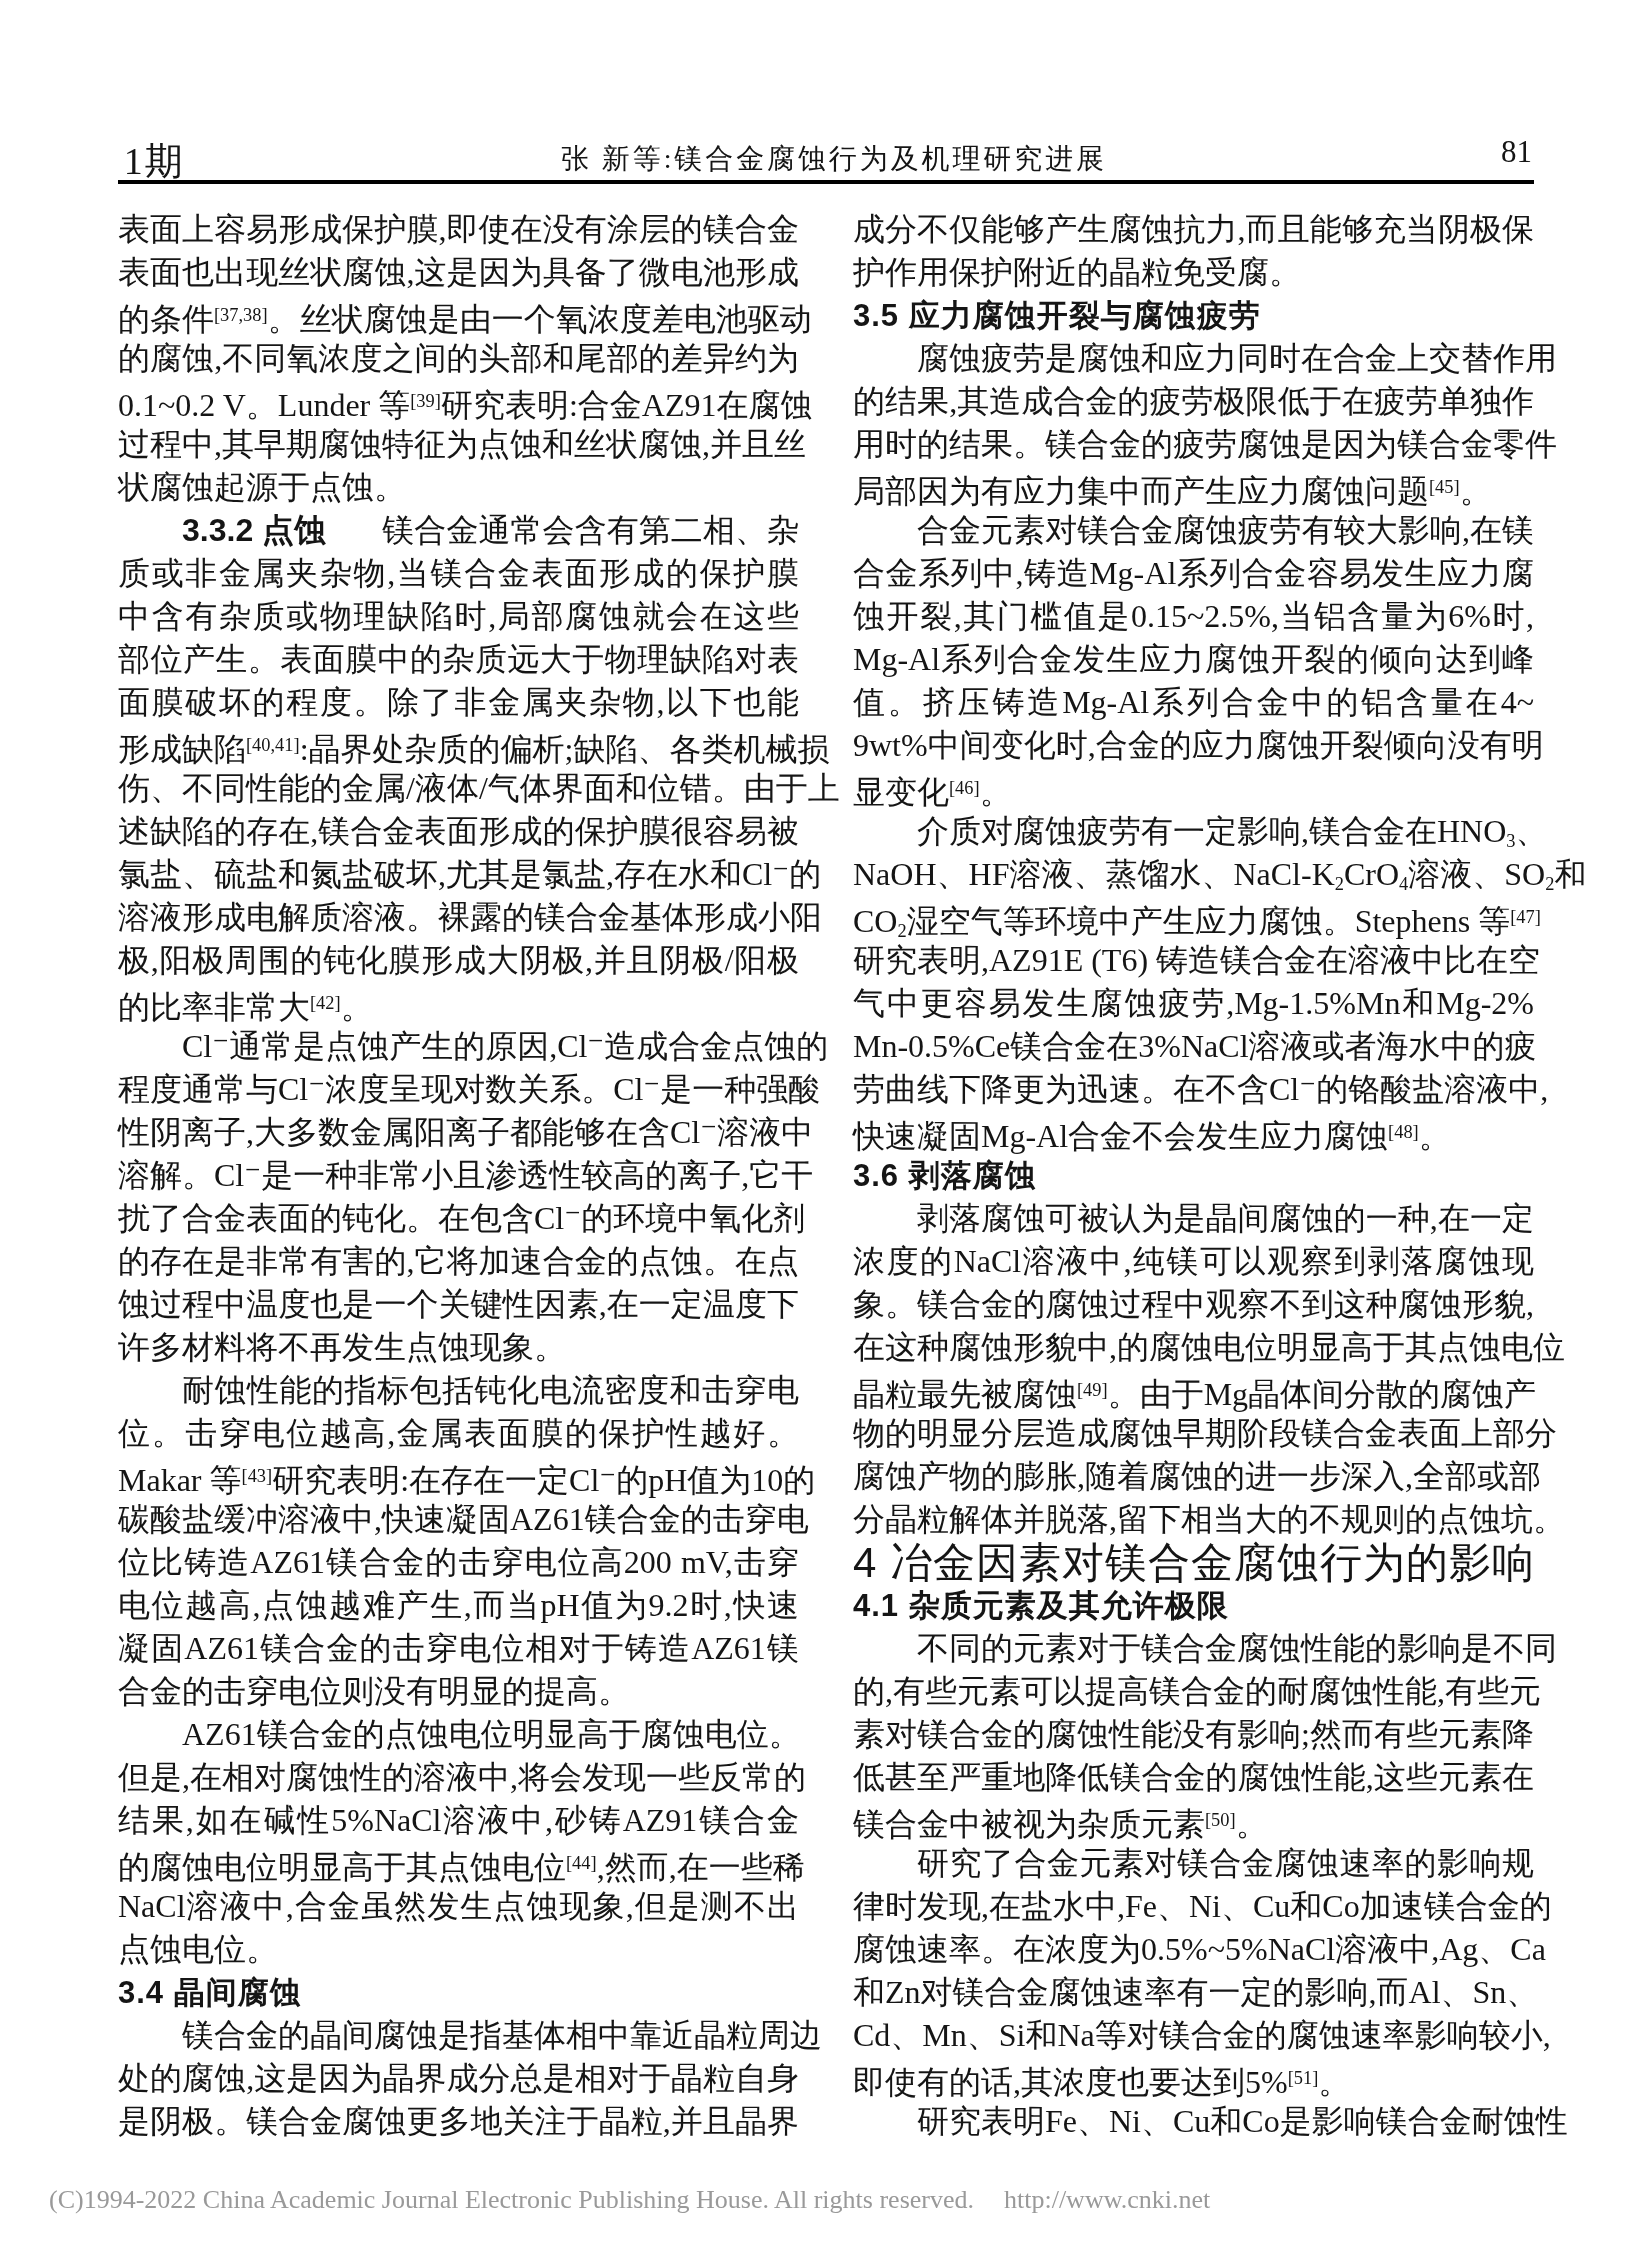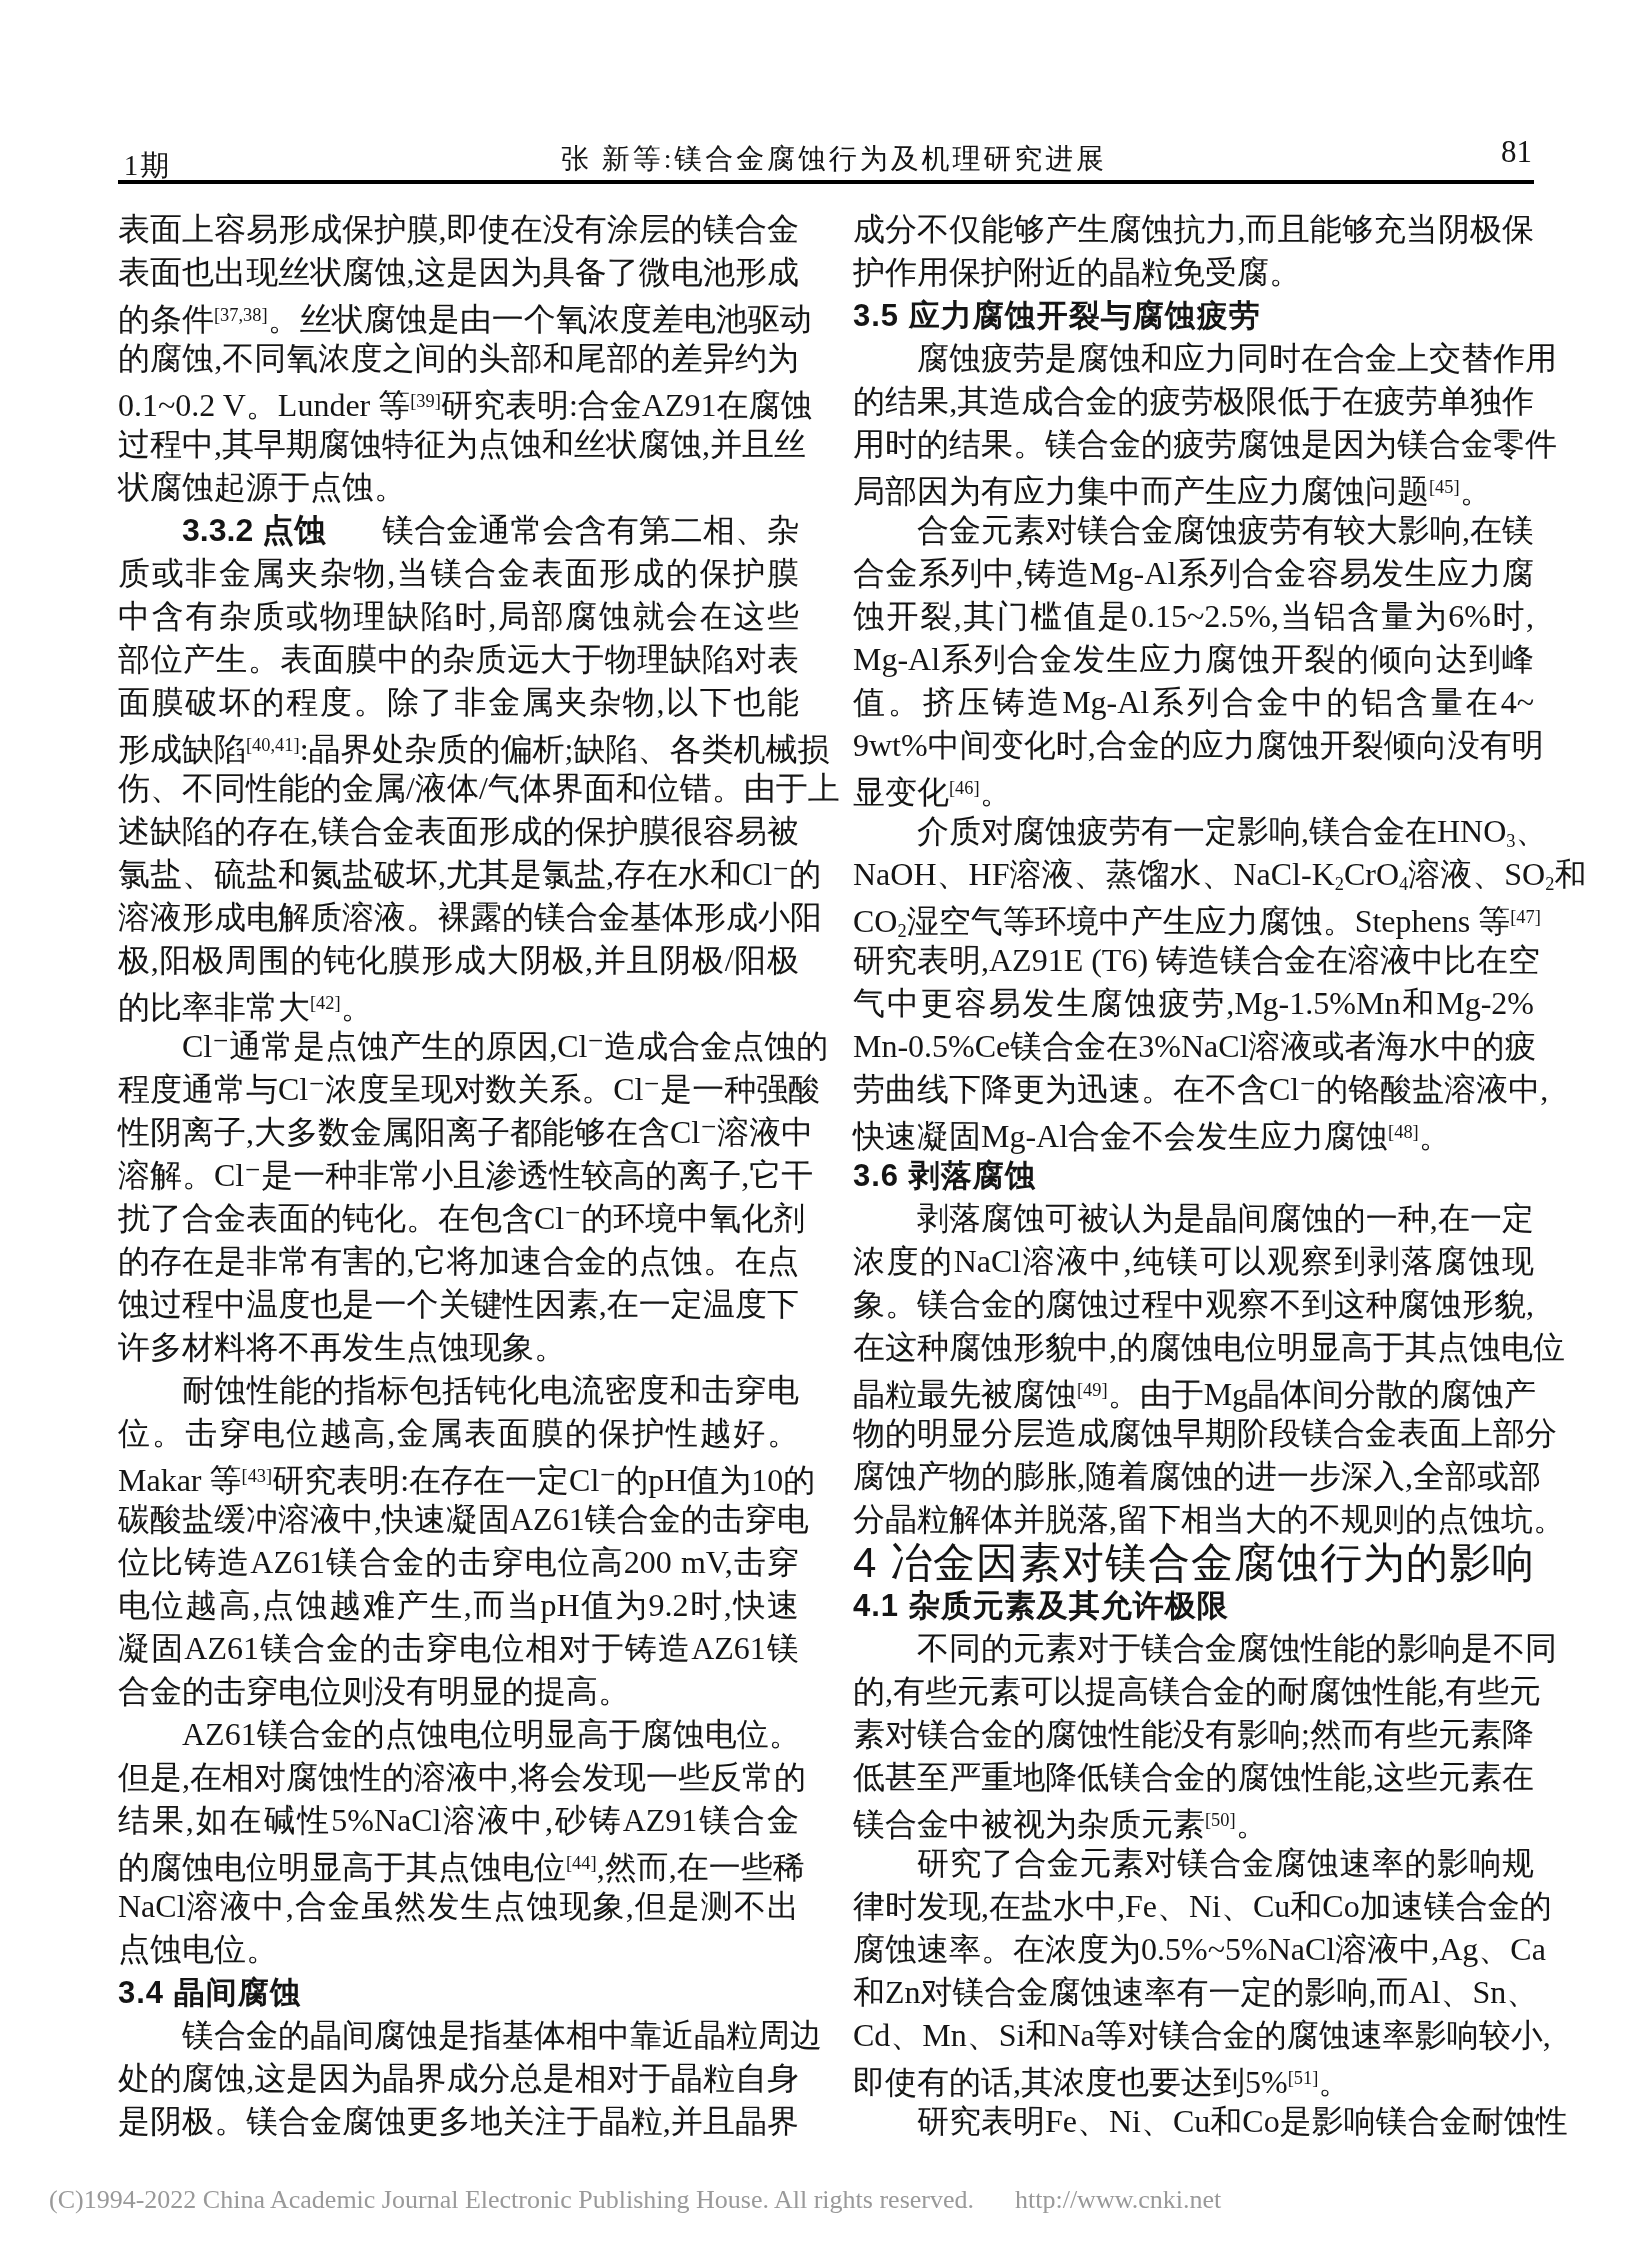--- a/index.html
+++ b/index.html
@@ -3,39 +3,39 @@
 <meta charset="utf-8">
 <style>
   html,body{margin:0;padding:0;}
   body{
     width:1651px;height:2262px;background:#ffffff;position:relative;
     font-family:"Liberation Serif","DejaVu Serif",serif;color:#151515;
     -webkit-font-smoothing:antialiased;
   }
   .page{position:absolute;inset:0;overflow:hidden;}
   .header-row{position:absolute;left:118px;top:132px;width:1416px;height:43px;}
-  .issue{position:absolute;left:5.8px;top:14px;font-size:29px;letter-spacing:1.9px;}
+  .issue{position:absolute;left:5.8px;top:4px;font-size:38px;letter-spacing:1.9px;}
   .running-title{position:absolute;left:16px;right:0;top:7.8px;text-align:center;font-size:28px;letter-spacing:2.9px;}
   .pageno{position:absolute;right:1.9px;top:1.9px;font-size:31px;margin-left:28px;}
   .rule{position:absolute;left:118px;top:180px;width:1416px;height:3.9px;background:#000;}
   .column{position:absolute;top:208px;width:681px;}
   #col-left{left:118px;}
   #col-right{left:853px;}
   .line{height:43px;line-height:43px;font-size:32px;white-space:nowrap;}
   .full{text-align:justify;text-align-last:justify;}
   .full-indent{padding-left:64px;text-align:justify;text-align-last:justify;}
   .end{text-align:left;}
   .h2{font-family:"Liberation Sans","DejaVu Sans",sans-serif;font-weight:bold;font-size:31px;letter-spacing:1px;}
   .h1{font-family:"Liberation Sans","DejaVu Sans",sans-serif;font-weight:normal;font-size:42px;letter-spacing:1px;}
   .line span.sup{font-size:18.4px;vertical-align:8.7px;letter-spacing:0;}
   .line span.sub{font-size:18.4px;vertical-align:-4.9px;letter-spacing:0;}
   .line span.bold{font-family:"Liberation Sans","DejaVu Sans",sans-serif;font-weight:bold;}
   .line span.gap{display:inline-block;width:56px;}
   .footer{position:absolute;left:49px;top:2185px;font-size:26px;color:#999999;white-space:nowrap;}
-  .footer .url{margin-left:41px;}
+  .footer .url{margin-left:30px;}
 </style>
 </head>
 <body>
 
 <div class="page">
 
   <div class="header-row">
     <div class="issue">1期</div>
     <div class="running-title">张 新等:镁合金腐蚀行为及机理研究进展</div>
     <div class="pageno">81</div>

